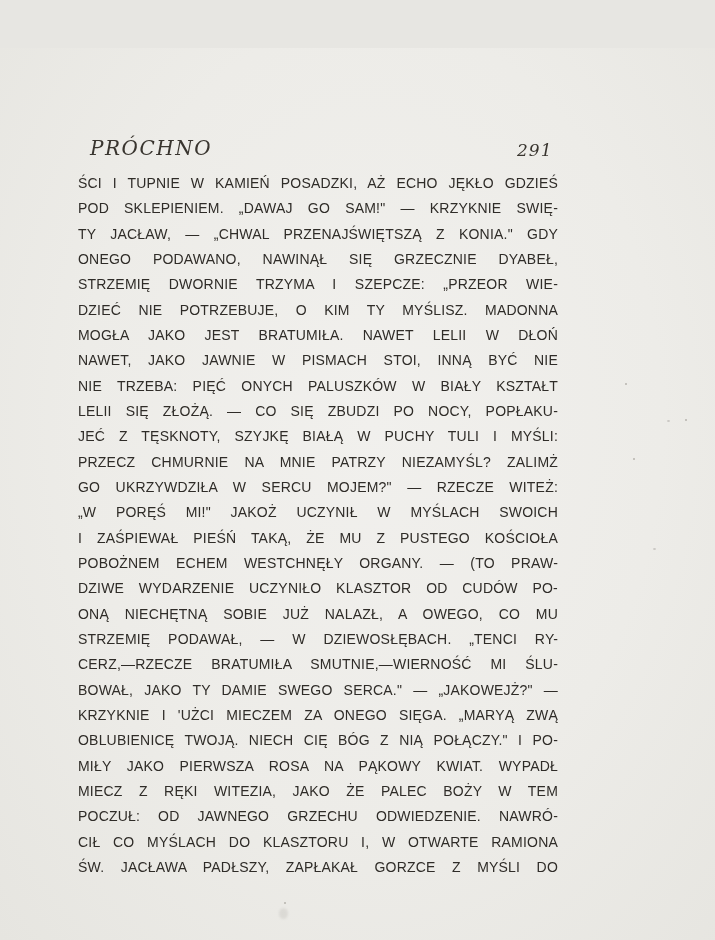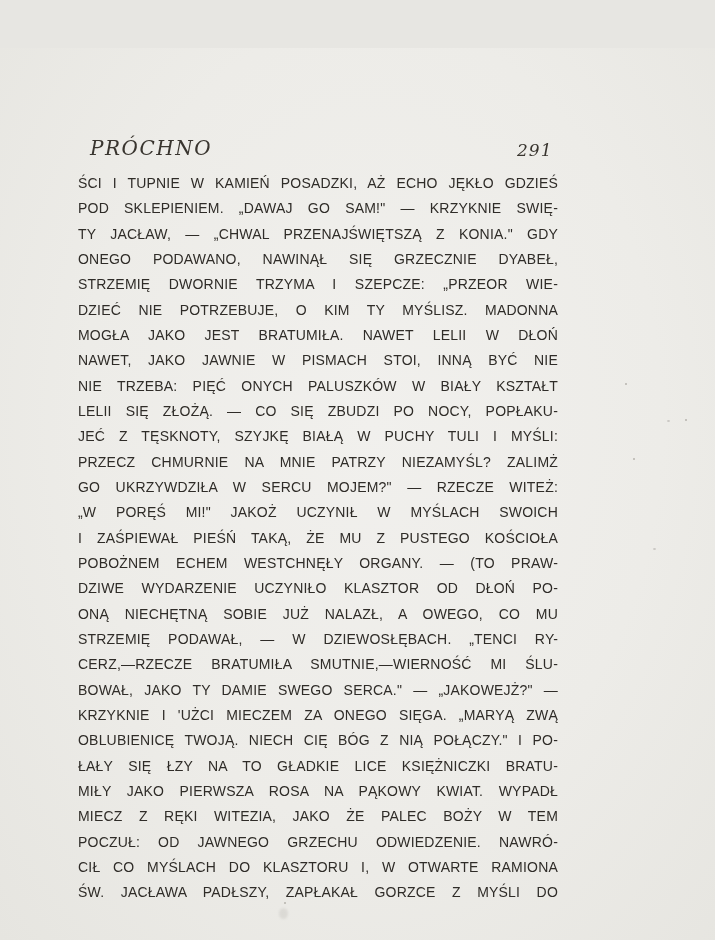--- a/index.html
+++ b/index.html
@@ -82,28 +82,27 @@
     <div class="line">MOGŁA JAKO JEST BRATUMIŁA. NAWET LELII W DŁOŃ</div>
     <div class="line">NAWET, JAKO JAWNIE W PISMACH STOI, INNĄ BYĆ NIE</div>
     <div class="line">NIE TRZEBA: PIĘĆ ONYCH PALUSZKÓW W BIAŁY KSZTAŁT</div>
     <div class="line">LELII SIĘ ZŁOŻĄ. — CO SIĘ ZBUDZI PO NOCY, POPŁAKU-</div>
     <div class="line">JEĆ Z TĘSKNOTY, SZYJKĘ BIAŁĄ W PUCHY TULI I MYŚLI:</div>
     <div class="line">PRZECZ CHMURNIE NA MNIE PATRZY NIEZAMYŚL? ZALIMŻ</div>
     <div class="line">GO UKRZYWDZIŁA W SERCU MOJEM?" — RZECZE WITEŻ:</div>
     <div class="line">„W PORĘŚ MI!"  JAKOŻ UCZYNIŁ W MYŚLACH SWOICH</div>
     <div class="line">I ZAŚPIEWAŁ PIEŚŃ TAKĄ, ŻE MU Z PUSTEGO KOŚCIOŁA</div>
     <div class="line">POBOŻNEM ECHEM WESTCHNĘŁY ORGANY. — (TO PRAW-</div>
-    <div class="line">DZIWE WYDARZENIE UCZYNIŁO KLASZTOR OD DŁOŃ PO-</div>
+    <div class="line">DZIWE WYDARZENIE UCZYNIŁO KLASZTOR OD CUDÓW PO-</div>
     <div class="line">ONĄ NIECHĘTNĄ SOBIE JUŻ NALAZŁ, A OWEGO, CO MU</div>
     <div class="line">STRZEMIĘ PODAWAŁ, — W DZIEWOSŁĘBACH.  „TENCI RY-</div>
     <div class="line">CERZ,—RZECZE BRATUMIŁA SMUTNIE,—WIERNOŚĆ MI ŚLU-</div>
     <div class="line">BOWAŁ, JAKO TY DAMIE SWEGO SERCA." — „JAKOWEJŻ?" —</div>
     <div class="line">KRZYKNIE I 'UŻCI MIECZEM ZA ONEGO SIĘGA. „MARYĄ ZWĄ</div>
     <div class="line">OBLUBIENICĘ TWOJĄ. NIECH CIĘ BÓG Z NIĄ POŁĄCZY." I PO-</div>
-    <div class="line">ŁAŁY SIĘ ŁZY NA TO GŁADKIE LICE KSIĘŻNICZKI BRATU-</div>
     <div class="line">MIŁY JAKO PIERWSZA ROSA NA PĄKOWY KWIAT. WYPADŁ</div>
     <div class="line">MIECZ Z RĘKI WITEZIA, JAKO ŻE PALEC BOŻY W TEM</div>
     <div class="line">POCZUŁ: OD JAWNEGO GRZECHU ODWIEDZENIE. NAWRÓ-</div>
     <div class="line">CIŁ CO MYŚLACH DO KLASZTORU I, W OTWARTE RAMIONA</div>
     <div class="line">ŚW. JACŁAWA PADŁSZY, ZAPŁAKAŁ GORZCE Z MYŚLI DO</div>
   </div>
 
   <i class="speck s1" style="left:625px; top:335px;"></i>
   <i class="speck s2" style="left:667px; top:372px;"></i>
   <i class="speck s1" style="left:685px; top:371px;"></i>

